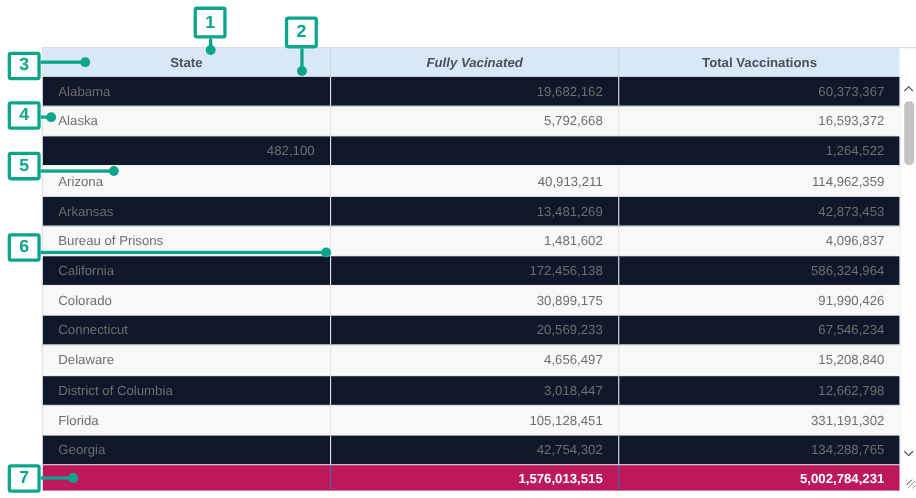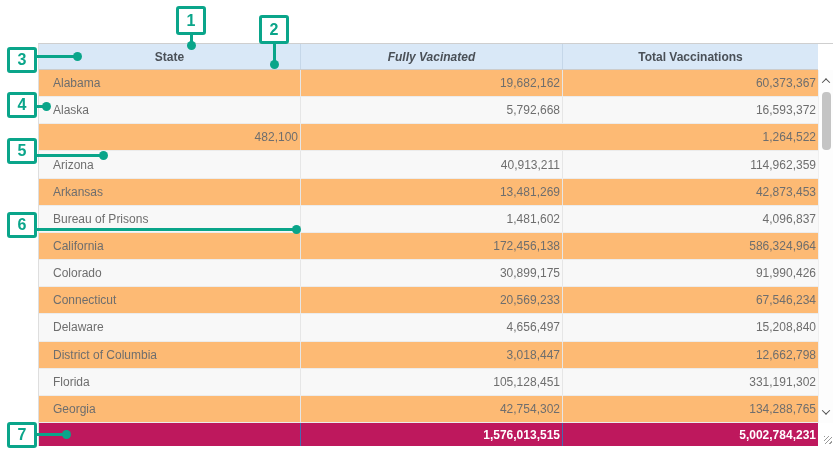--- a/index.html
+++ b/index.html
@@ -42,28 +42,28 @@
     cursor: pointer;
   }
   .col-state { width: 262px; flex: 0 0 262px; border-right: 1px solid #c5d7e9; }
   .col-fully { width: 262px; flex: 0 0 262px; border-right: 1px solid #c5d7e9; font-style: italic; }
   .col-total { flex: 1 1 auto; }
 
   .table-body { flex: 1 1 auto; display: flex; flex-direction: column; }
   .data-row {
     flex: 1 1 auto;
     display: flex;
-    background: #fdba74;
+    background: #0f172a;
     border-bottom: 1px solid #ececec;
     color: #6e6e6e;
   }
   .data-row.alt { background: #f8f8f8; }
   .cell { display: flex; align-items: center; height: 100%; overflow: hidden; white-space: nowrap; }
   .cell.state-cell { width: 262px; flex: 0 0 262px; padding-left: 14px; border-right: 1px solid #e6e6e6; }
-  .cell.num-cell   { width: 262px; flex: 0 0 262px; justify-content: flex-end; padding-right: 2px; border-right: 1px solid #e6e6e6; }
+  .cell.num-cell   { width: 262px; flex: 0 0 262px; justify-content: flex-end; padding-right: 14px; border-right: 1px solid #e6e6e6; }
   .cell.num-cell.last { flex: 1 1 auto; border-right: none; }
 
   .summary-row {
     height: 23px; flex: 0 0 23px;
     display: flex;
     background: #be185d;
     color: #ffffff;
     font-weight: 700;
   }
   .summary-row .cell.state-cell { border-right: 1px solid #446bb1; }

